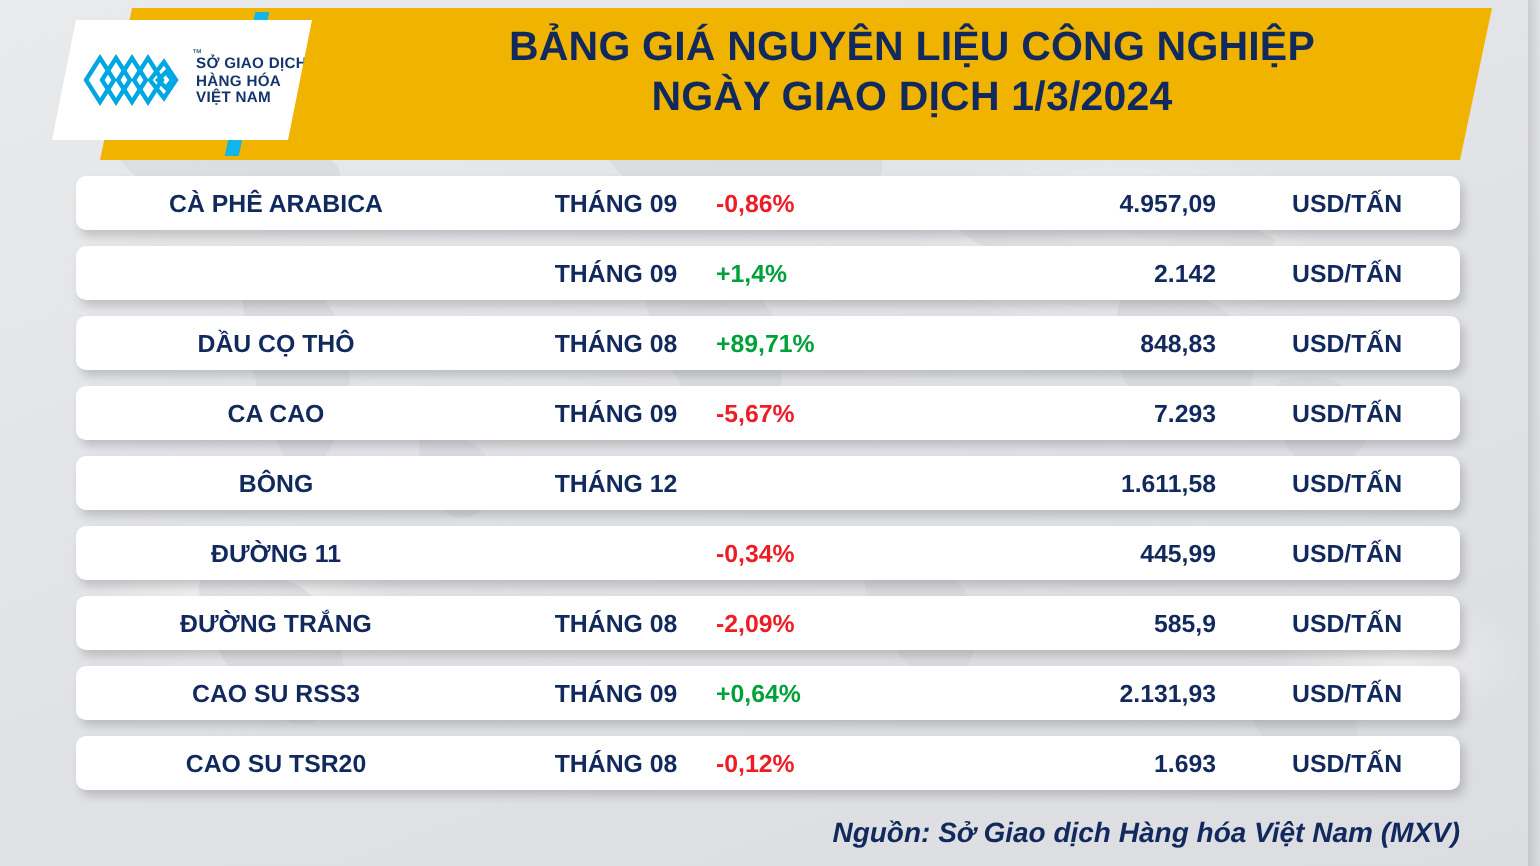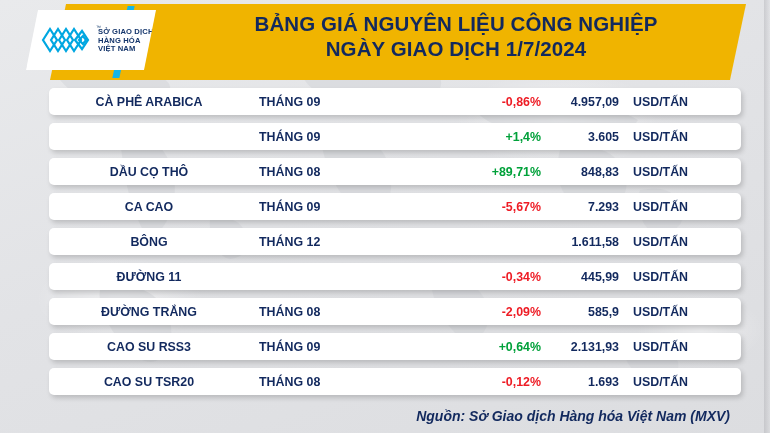--- a/index.html
+++ b/index.html
@@ -51,33 +51,33 @@
     color:#14356b;letter-spacing:.15px;white-space:nowrap;
   }
   .title{
     position:absolute;left:196px;top:11px;width:520px;
     text-align:center;color:#12295e;font-weight:700;
     font-size:20.5px;line-height:25px;letter-spacing:.1px;
   }
   .title .l2{font-size:20.5px;}
 
   
-  .rows{position:absolute;left:0;top:88px;width:648px;margin-left:11px;}
+  .rows{position:absolute;left:0;top:88px;width:648px;}
   .row{
     position:relative;margin:0 0 8px 38px;width:692px;height:27px;
     background:#fff;border-radius:5px;
     box-shadow:2px 3px 5px rgba(0,0,0,.17);
     display:flex;align-items:center;
     font-weight:700;color:#12295e;font-size:12.4px;
   }
   .c-name{position:absolute;left:0;width:200px;text-align:center;}
-  .c-month{position:absolute;left:210px;width:120px;}
-  .c-chg{position:absolute;left:352px;width:140px;text-align:right;}
+  .c-month{position:absolute;left:210px;width:120px;text-align:center;}
+  .c-chg{position:absolute;left:320px;width:140px;text-align:left;}
   .c-price{position:absolute;left:470px;width:100px;text-align:right;}
-  .c-unit{position:absolute;left:584px;text-align:left;}
+  .c-unit{position:absolute;left:608px;text-align:left;}
   .up{color:#00a13a;}
   .down{color:#ee1c25;}
 
   .source{
     position:absolute;right:40px;top:408px;
     font-style:italic;font-weight:700;font-size:14px;color:#12295e;
   }
 </style>
 </head>
 <body>
@@ -120,35 +120,35 @@
     <span class="logo-tm">™</span>
     <div class="logo-text">
       <div>SỞ GIAO DỊCH</div>
       <div>HÀNG HÓA</div>
       <div>VIỆT NAM</div>
     </div>
   </div>
 
   <div class="title">
     <div class="l1">BẢNG GIÁ NGUYÊN LIỆU CÔNG NGHIỆP</div>
-    <div class="l2">NGÀY GIAO DỊCH 1/7/2024</div>
+    <div class="l2">NGÀY GIAO DỊCH 1/3/2024</div>
   </div>
 
   <div class="rows" id="rows">
       <div class="row">
         <span class="c-name">CÀ PHÊ ARABICA</span>
         <span class="c-month">THÁNG 09</span>
         <span class="c-chg down">-0,86%</span>
         <span class="c-price">4.957,09</span>
         <span class="c-unit">USD/TẤN</span>
       </div>
       <div class="row">
         <span class="c-month">THÁNG 09</span>
         <span class="c-chg up">+1,4%</span>
-        <span class="c-price">3.605</span>
+        <span class="c-price">2.142</span>
         <span class="c-unit">USD/TẤN</span>
       </div>
       <div class="row">
         <span class="c-name">DẦU CỌ THÔ</span>
         <span class="c-month">THÁNG 08</span>
         <span class="c-chg up">+89,71%</span>
         <span class="c-price">848,83</span>
         <span class="c-unit">USD/TẤN</span>
       </div>
       <div class="row">

